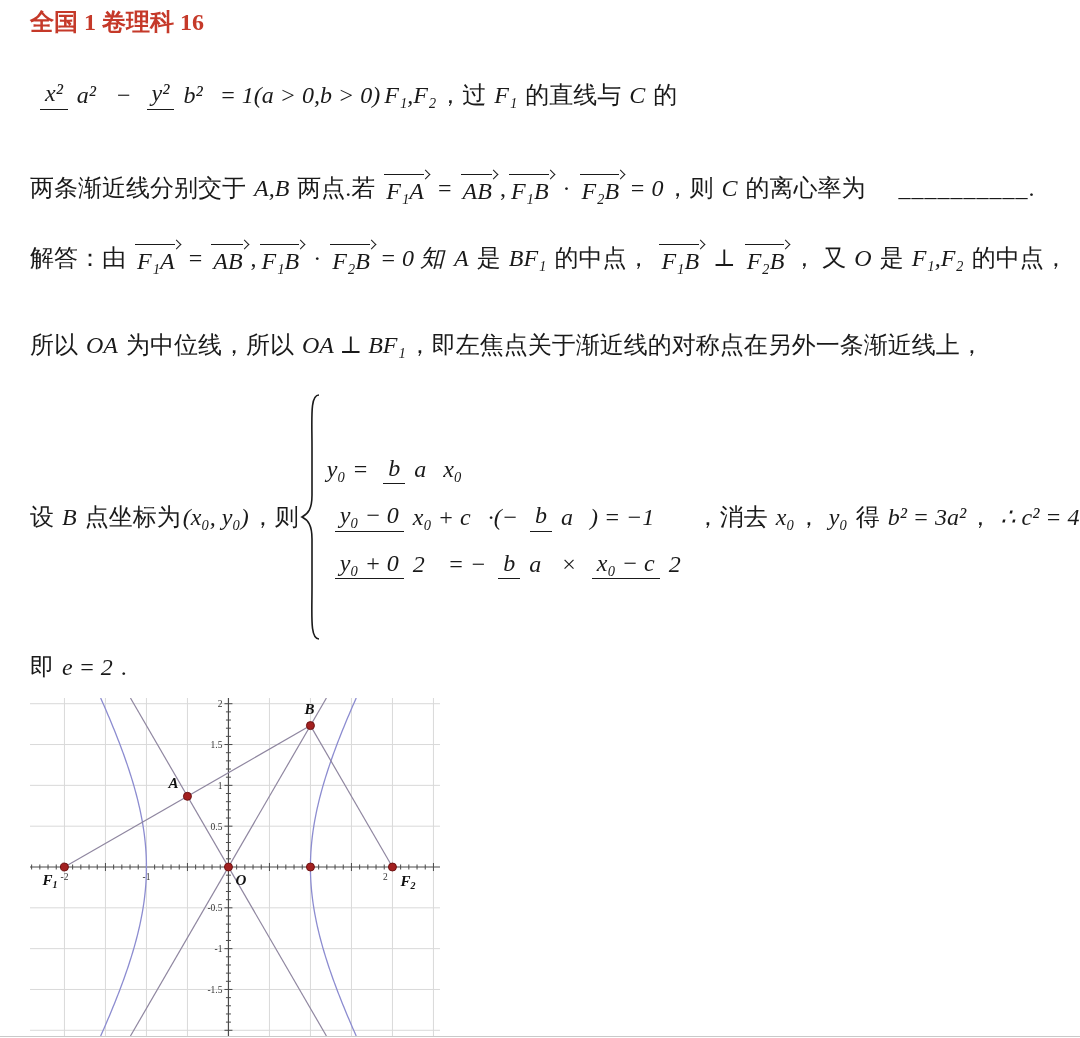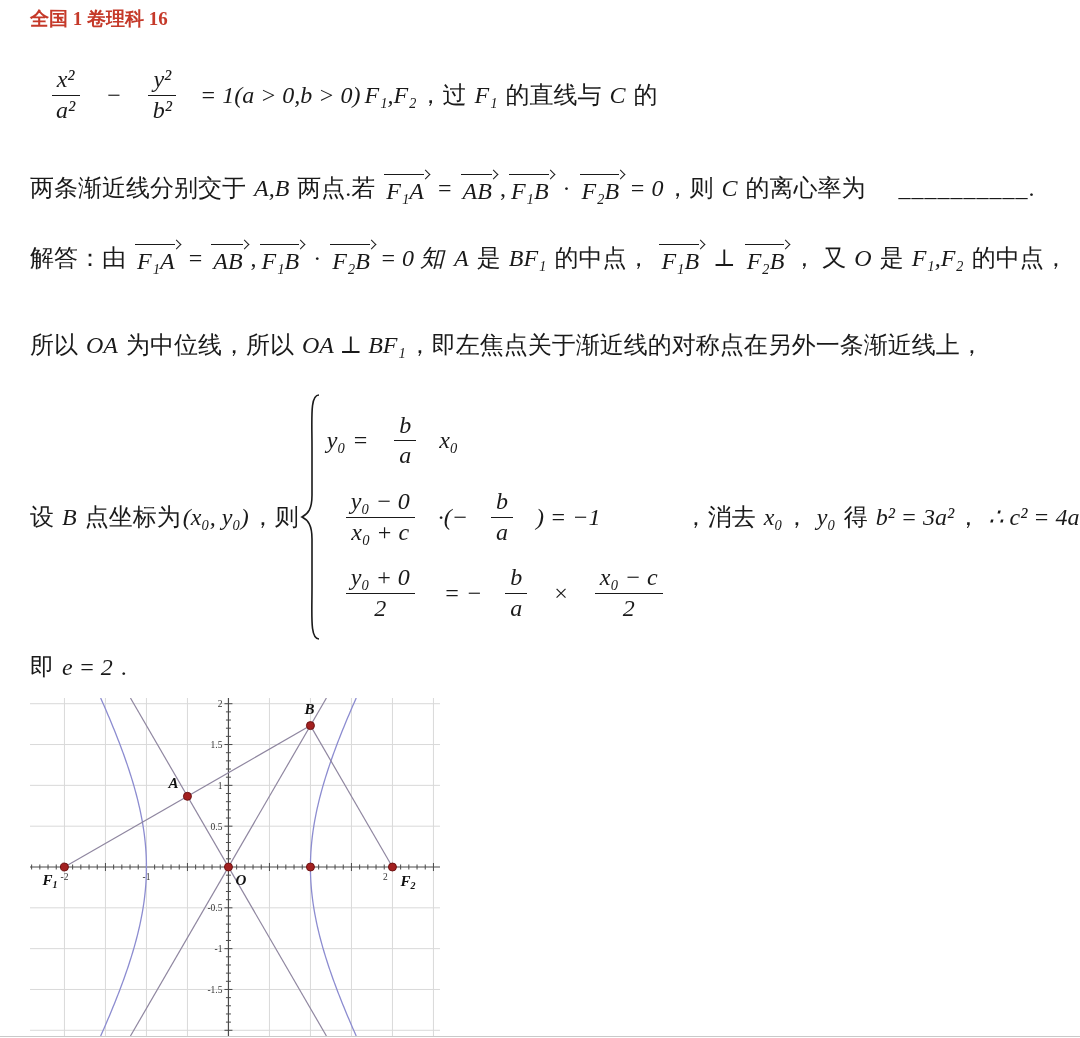--- a/index.html
+++ b/index.html
@@ -1,24 +1,24 @@
 <!DOCTYPE html>
 <html><head>
 <meta charset="utf-8">
 <style>
   html,body{margin:0;padding:0;background:#ffffff;}
   body{width:1080px;height:1038px;position:relative;overflow:hidden;
        font-family:"Liberation Serif","DejaVu Serif",serif;color:#1a1a1a;}
-  .title{position:absolute;left:30px;top:6px;margin:0;font-size:19px;font-weight:bold;}
+  .title{position:absolute;left:30px;top:6px;margin:0;font-size:24px;font-weight:bold;}
   .tline{position:absolute;left:30px;display:flex;align-items:center;white-space:pre;font-size:24px;}
   .seg{display:inline-block;}
   .mi{font-style:italic;margin:0 2px;}
   .op{margin:0 6px;}
   
-  .frac{display:inline-flex;flex-direction:column;align-items:center;margin:0 19px;line-height:1.15;}
+  .frac{display:inline-flex;align-items:center;margin:0 8px;line-height:1.15;}
   .frac .fn{border-bottom:1.4px solid #1a1a1a;padding:0 5px 1px 5px;}
   .frac .fd{padding:1px 5px 0 5px;}
   
   .vec{display:inline-block;position:relative;font-style:italic;margin:12px 3px;padding:6px 5px 0 2px;}
   .vec::before{content:'';position:absolute;top:2px;left:0;right:5px;border-top:1.4px solid #1a1a1a;}
   .vec::after{content:'';position:absolute;top:-1px;right:0;width:6px;height:6px;
               border-top:1.4px solid #1a1a1a;border-right:1.4px solid #1a1a1a;transform:rotate(45deg);}
   .blank{letter-spacing:1px;margin-left:33px;}
   .sys{display:flex;flex-direction:column;justify-content:center;gap:18px;margin-left:2px;}
   .sys .row{display:flex;align-items:center;white-space:pre;}

